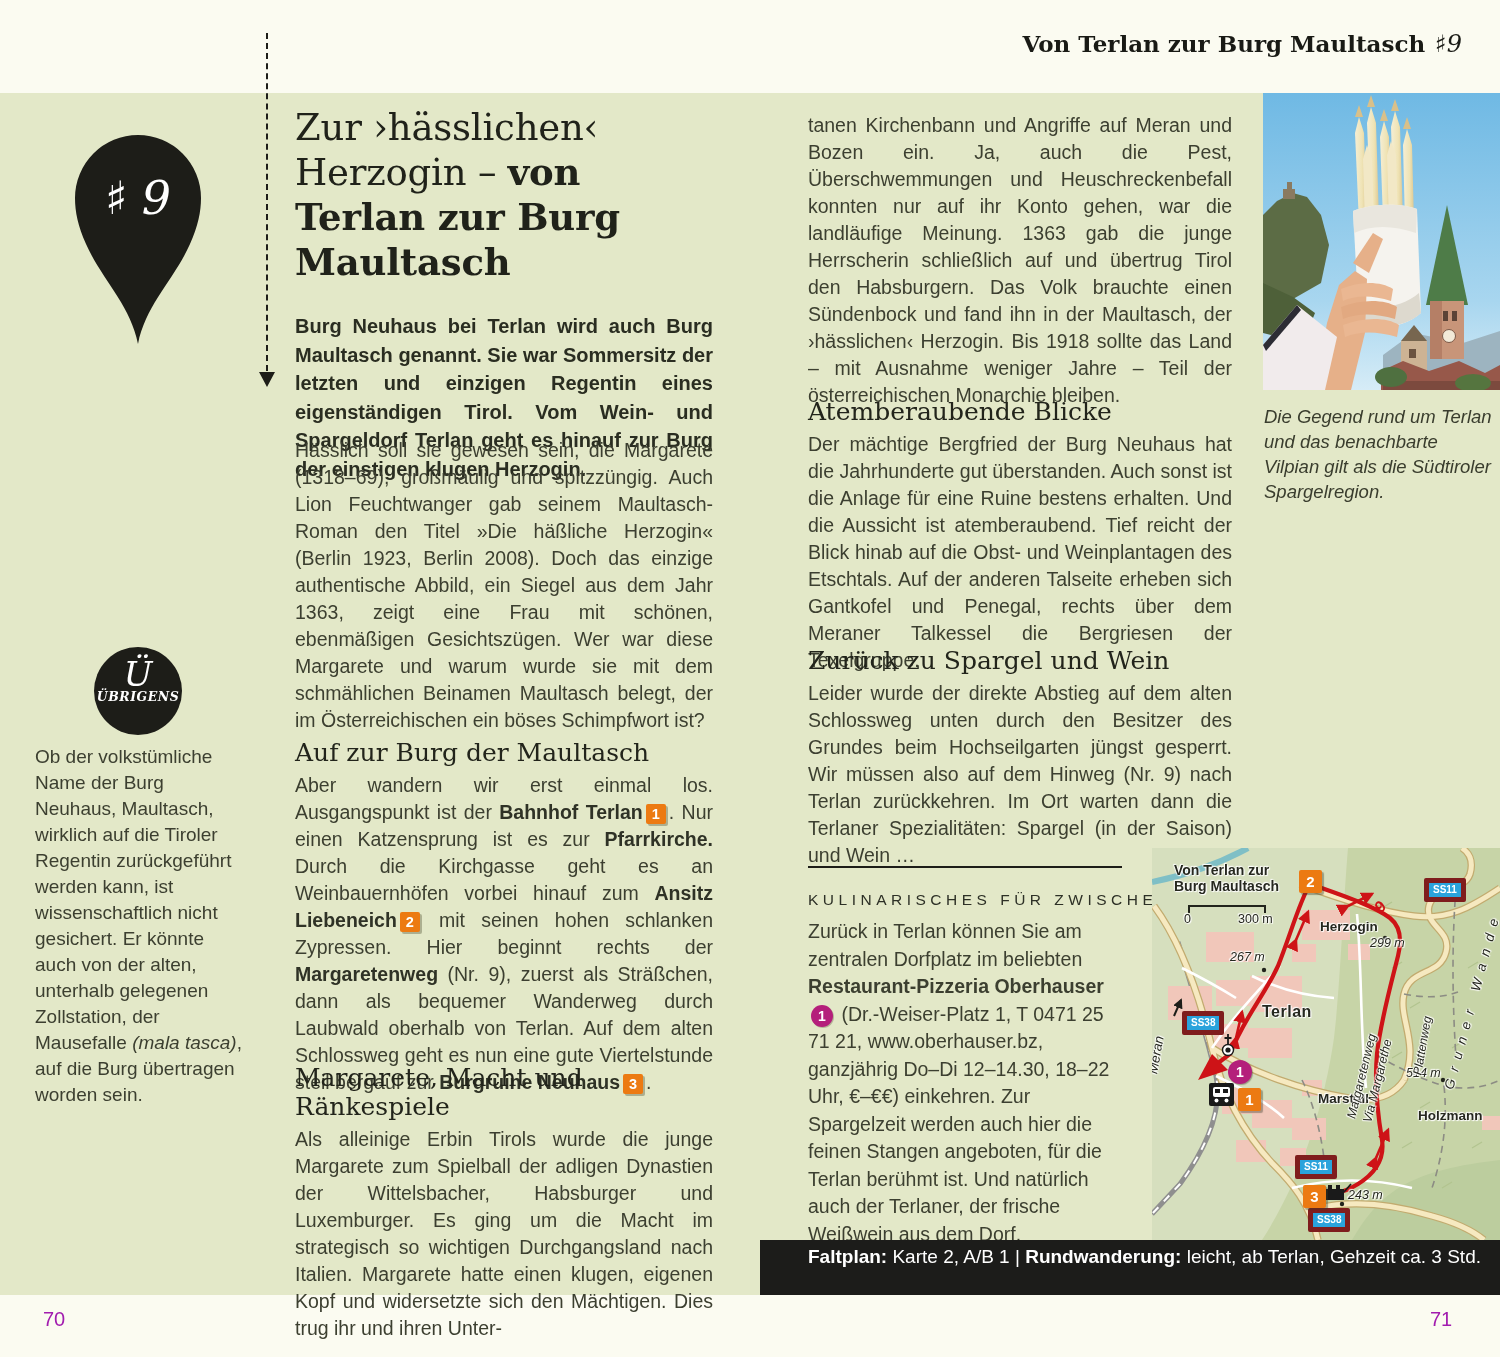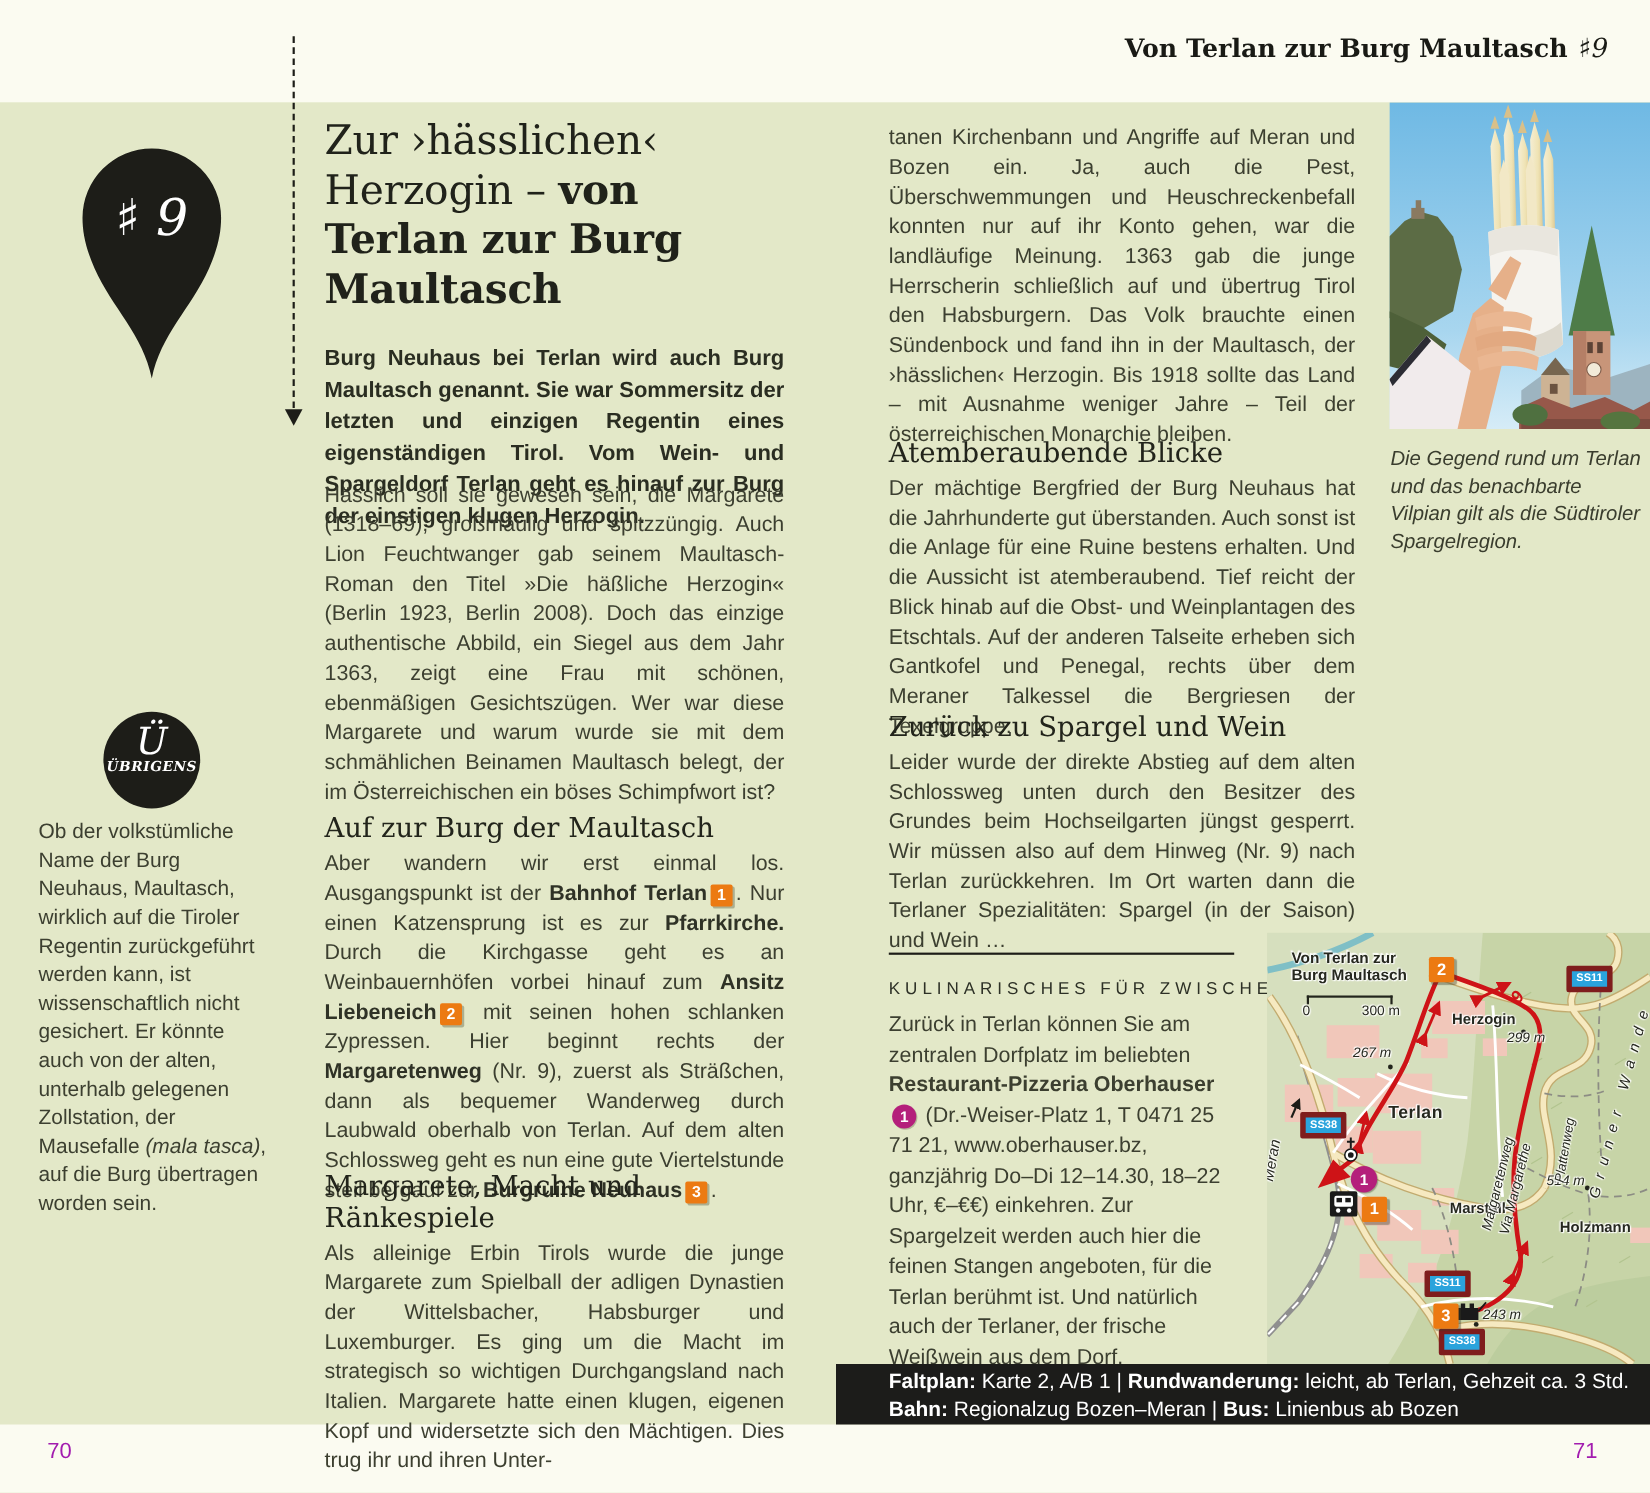--- a/index.html
+++ b/index.html
@@ -353,17 +353,16 @@
   <div class="ss-badge" style="left:30px;top:163px;">SS38</div>
   <div class="ss-badge" style="left:156px;top:360px;">SS38</div>
   <div class="map-sq" style="left:147px;top:22px;">2</div>
   <div class="map-sq" style="left:86px;top:240px;">1</div>
   <div class="map-sq" style="left:151px;top:337px;">3</div>
   <div class="map-circ" style="left:76px;top:212px;">1</div>
 </div>
 
 <div class="abs infobar">
   <div><b>Faltplan:</b> Karte 2, A/B 1 | <b>Rundwanderung:</b> leicht, ab Terlan, Gehzeit ca. 3 Std.</div>
-  <div><b>Bahn:</b> Regionalzug Bozen–Meran | <b>Bus:</b> Linienbus ab Bozen</div>
 </div>
 
 <div class="abs pagenum" style="left:43px;top:1308px;">70</div>
 <div class="abs pagenum" style="left:1430px;top:1308px;">71</div>
 
 </body></html>

